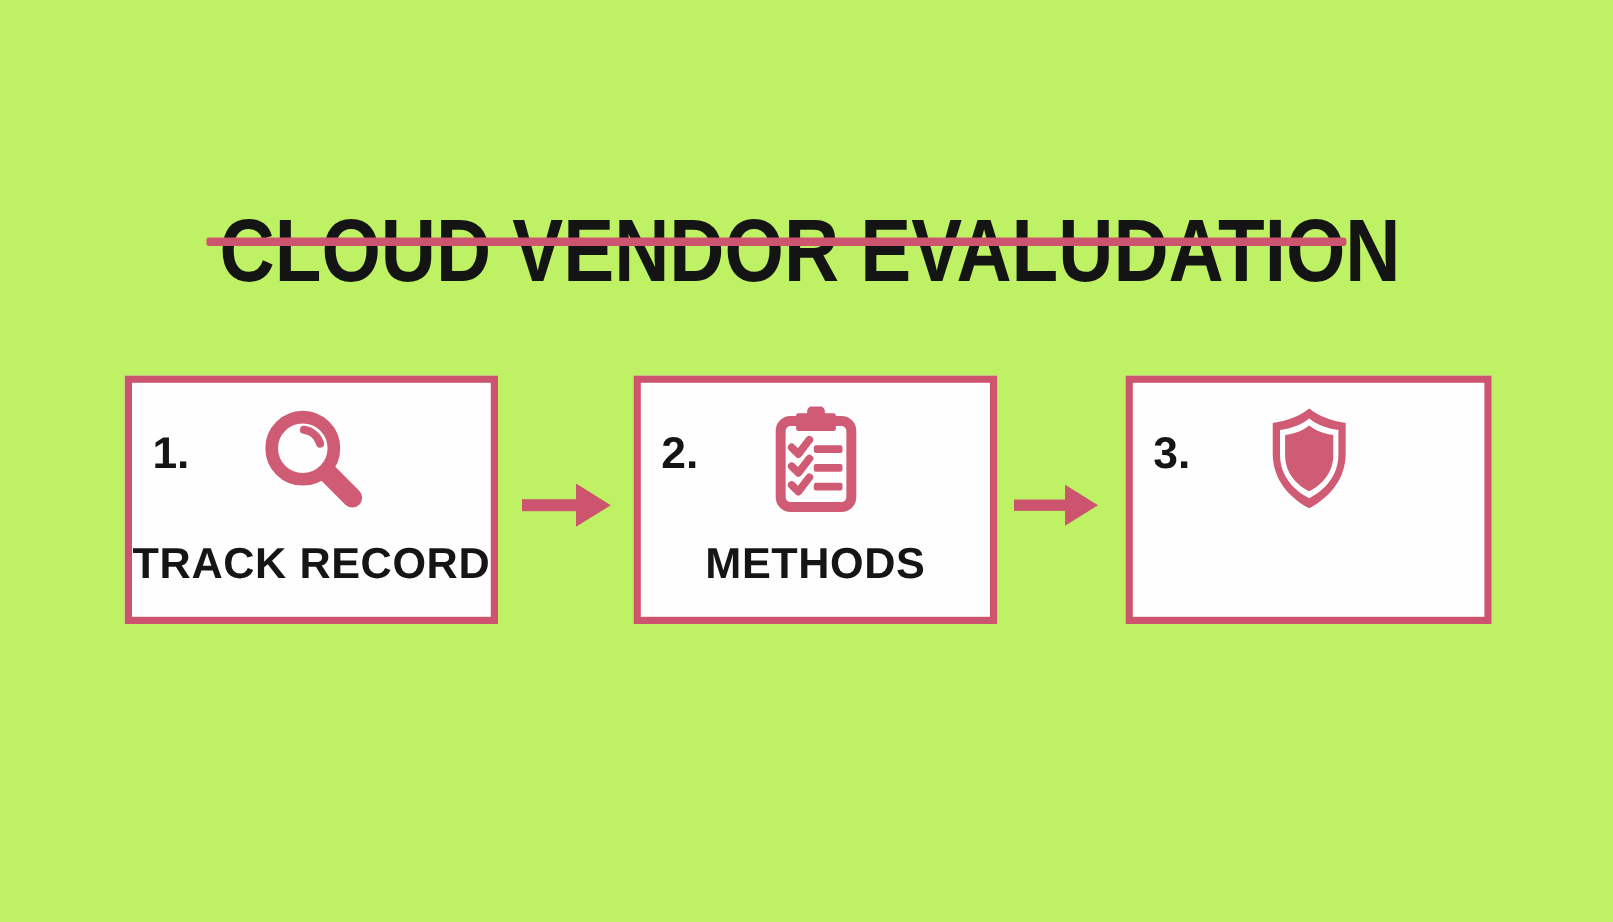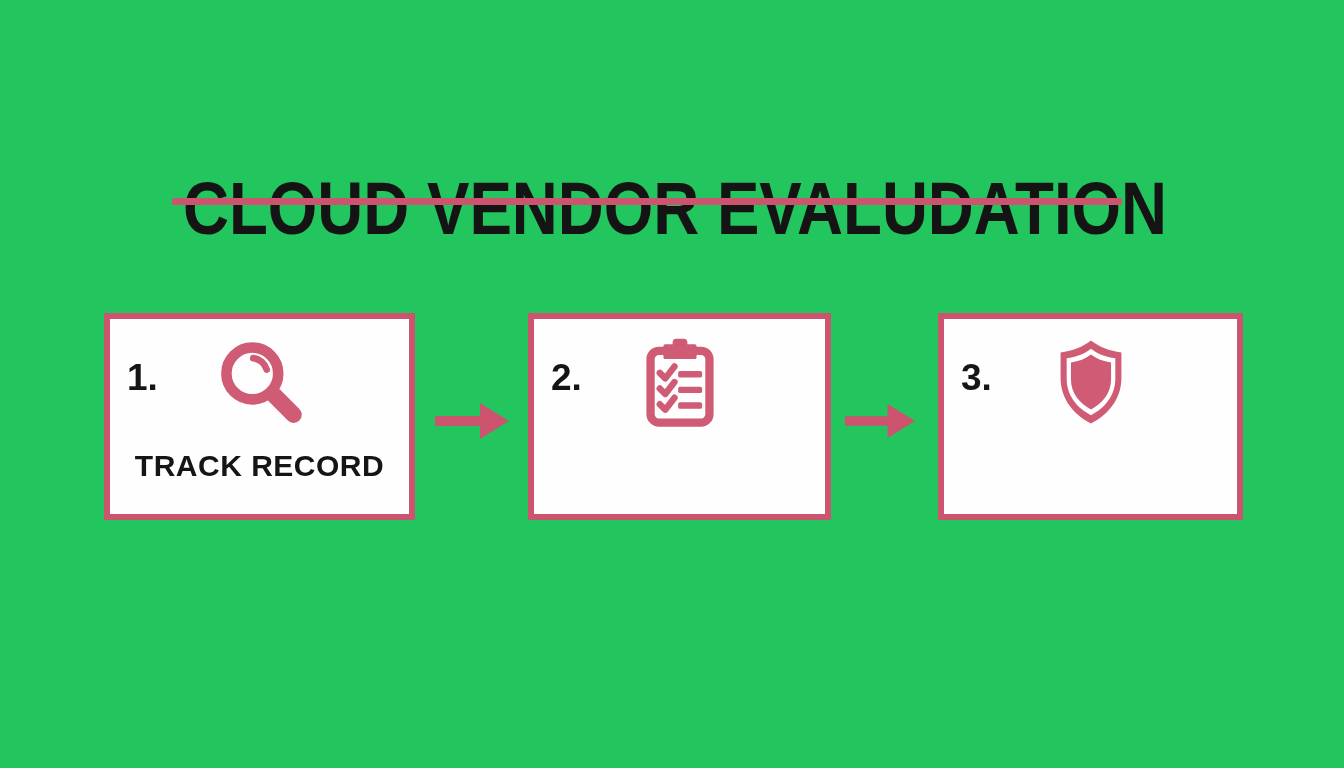--- a/index.html
+++ b/index.html
@@ -63,38 +63,38 @@
     top: 18px;
     transform: translateX(-50%);
     color: var(--icon);
   }
   .step-label {
     position: absolute;
     left: 0;
     top: 130px;
     width: 100%;
     text-align: center;
-    font-size: 30px;
+    font-size: 36px;
     font-weight: 700;
     color: #151515;
     letter-spacing: 0.5px;
     white-space: nowrap;
   }
   .arrow {
     position: absolute;
     top: 403px;
     color: var(--accent);
   }
   .arrow-1 { left: 435px; }
   .arrow-2 { left: 845px; }
 </style>
 </head>
 <body>
 
-<div class="canvas" style="background: #22c55e;">
+<div class="canvas" style="background: #bef264;">
 
   <h1 class="title">CLOUD VENDOR EVALUDATION</h1>
   <div class="title-underline"></div>
 
   <div class="step-box box-1">
     <span class="step-number">1.</span>
     <span class="step-icon">
       <svg width="96" height="96" viewBox="0 0 100 100" fill="none" xmlns="http://www.w3.org/2000/svg">
         <circle cx="42" cy="38" r="27" stroke="currentColor" stroke-width="11"></circle>
         <path d="M43 22 A 17 17 0 0 1 57 34" stroke="currentColor" stroke-width="7" stroke-linecap="round"></path>
@@ -119,20 +119,21 @@
         <rect x="42" y="2" width="16" height="12" rx="4" fill="currentColor"></rect>
         <rect x="32" y="8" width="36" height="16" rx="2" fill="currentColor"></rect>
         <path d="M28 39 l6 6 l10 -13" stroke="currentColor" stroke-width="7" stroke-linecap="round" stroke-linejoin="round"></path>
         <rect x="48" y="37" width="26" height="7" rx="2" fill="currentColor"></rect>
         <path d="M28 56 l6 6 l10 -13" stroke="currentColor" stroke-width="7" stroke-linecap="round" stroke-linejoin="round"></path>
         <rect x="48" y="54" width="26" height="7" rx="2" fill="currentColor"></rect>
         <path d="M28 73 l6 6 l10 -13" stroke="currentColor" stroke-width="7" stroke-linecap="round" stroke-linejoin="round"></path>
         <rect x="48" y="71" width="26" height="7" rx="2" fill="currentColor"></rect>
       </svg>
     </span>
+    <span class="step-label">METHODS</span>
   </div>
 
   <span class="arrow arrow-2">
     <svg width="70" height="36" viewBox="0 0 74 36" xmlns="http://www.w3.org/2000/svg">
       <rect x="0" y="13" width="50" height="10" fill="currentColor"></rect>
       <polygon points="45,0 74,18 45,36" fill="currentColor"></polygon>
     </svg>
   </span>
 
   <div class="step-box box-3">

